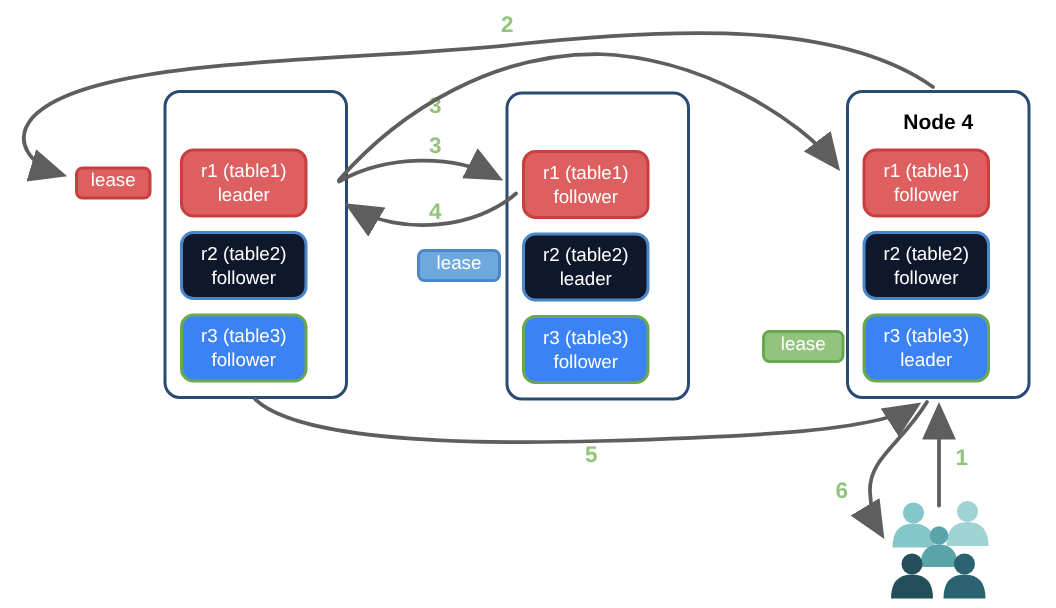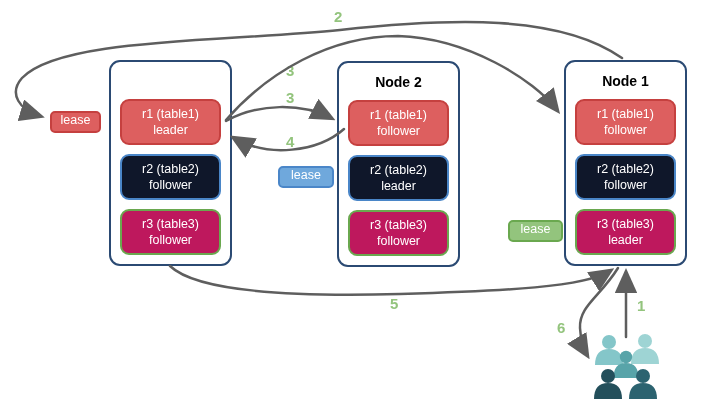--- a/index.html
+++ b/index.html
@@ -9,27 +9,27 @@
   }
   
   .node{
     position:absolute;top:60px;width:123px;height:206px;background:#fff;
     border:2px solid #2b4a73;border-radius:11px;box-sizing:border-box;
   }
   .node-title{
     text-align:center;font-weight:bold;font-size:14px;color:#000;margin-top:11px;
   }
   .replica{
-    position:absolute;left:9px;width:101px;height:46px;border-radius:9px;
+    position:absolute;left:9px;width:85px;height:46px;border-radius:9px;
     color:#fff;font-size:12.5px;text-align:center;display:flex;flex-direction:column;
     justify-content:center;line-height:1.3;box-sizing:border-box;border:2px solid;
   }
   .replica.red{background:#dd5f5f;border-color:#c5403f;}
   .replica.blue{background:#0f172a;border-color:#4a86c8;text-align:center;}
-  .replica.green{background:#be185d;border-color:#6aa84f;}
+  .replica.green{background:#3b82f6;border-color:#6aa84f;}
   .r-pos-0{top:37px;} .r-pos-1{top:92px;} .r-pos-2{top:147px;}
   
   .lease{
     position:absolute;height:22px;border-radius:5px;color:#fff;font-size:12.5px;
     display:flex;justify-content:center;border:2px solid;
     box-sizing:border-box;
   }
   .lease.red{left:50px;top:111px;width:51px;background:#dd5f5f;border-color:#c5403f;}
   .lease.blue{left:278px;top:166px;width:56px;background:#6fa8dc;border-color:#4a86c8;}
   .lease.green{left:508px;top:220px;width:55px;background:#93c47d;border-color:#6aa84f;}
@@ -71,37 +71,36 @@
       <span>r2 (table2)</span>
       <span>follower</span>
     </div>
     <div class="replica green r-pos-2">
       <span>r3 (table3)</span>
       <span>follower</span>
     </div>
   </div>
 
   <div class="node" style="left:337px;top:61px;">
-    <div class="node-title">Node 2</div>
     <div class="replica red r-pos-0">
       <span>r1 (table1)</span>
       <span>follower</span>
     </div>
     <div class="replica blue r-pos-1">
       <span>r2 (table2)</span>
       <span>leader</span>
     </div>
     <div class="replica green r-pos-2">
       <span>r3 (table3)</span>
       <span>follower</span>
     </div>
   </div>
 
   <div class="node" style="left:564px;">
-    <div class="node-title">Node 1</div>
+    <div class="node-title">Node 4</div>
     <div class="replica red r-pos-0">
       <span>r1 (table1)</span>
       <span>follower</span>
     </div>
     <div class="replica blue r-pos-1">
       <span>r2 (table2)</span>
       <span>follower</span>
     </div>
     <div class="replica green r-pos-2">
       <span>r3 (table3)</span>

